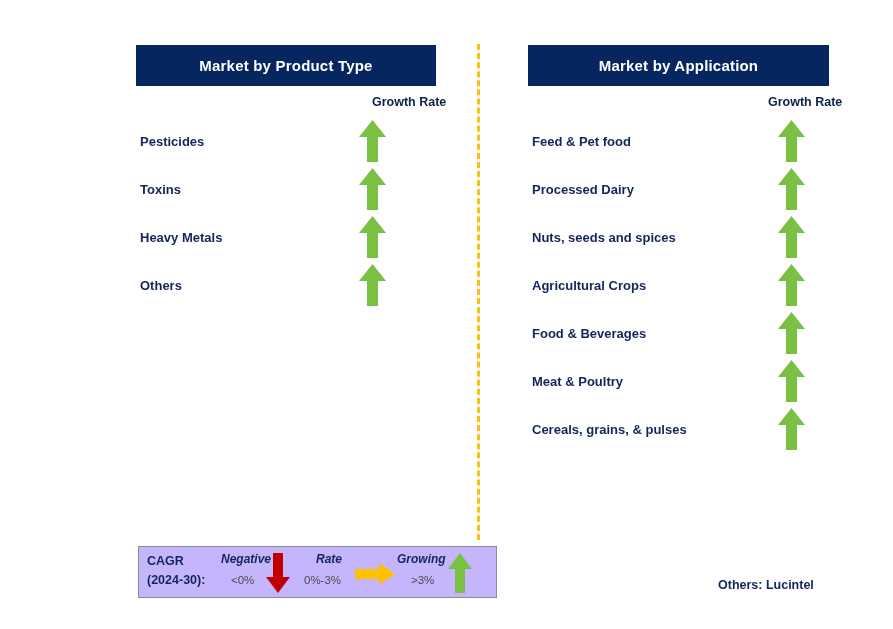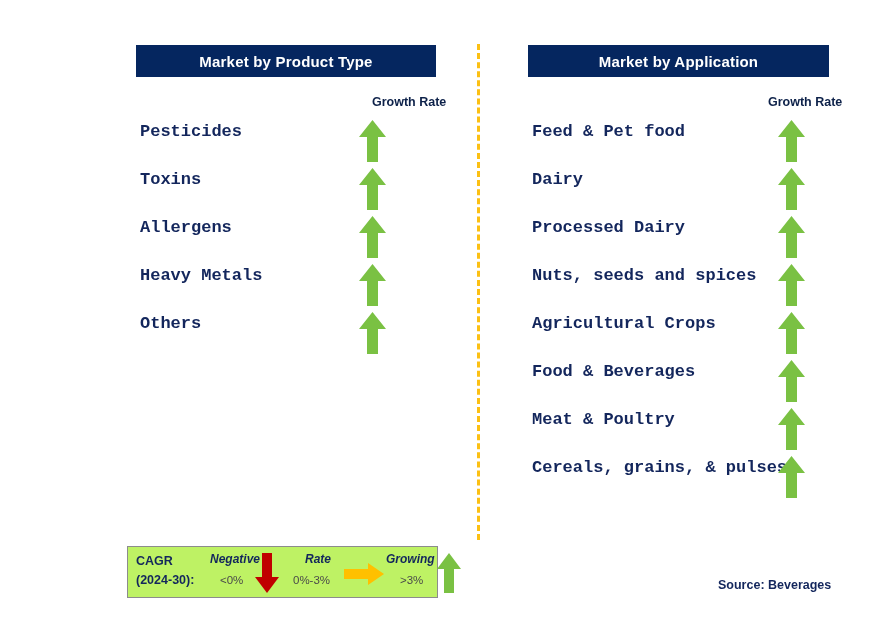--- a/index.html
+++ b/index.html
@@ -20,21 +20,21 @@
     top: 0;
   }
   #panel-product { left: 136px; width: 300px; }
   #panel-application { left: 528px; width: 301px; }
 
   .panel-header {
     position: absolute;
     top: 45px;
     left: 0;
     width: 100%;
-    height: 32px;
+    height: 41px;
     background: #05265f;
     color: #ffffff;
     font-size: 15px;
     font-weight: bold;
     display: flex;
     align-items: center;
     justify-content: center;
     letter-spacing: 0.2px;
   }
 
@@ -56,26 +56,25 @@
     left: 0;
     width: 100%;
   }
   .row {
     position: relative;
     height: 48px;
   }
   .row-label {
     position: absolute;
     left: 4px;
-    top: 2px;
-    font-size: 17px;
+    top: 14px;
+    font-size: 13px;
     font-weight: bold;
     color: #13265c;
     white-space: nowrap;
-    font-family: Liberation Mono, monospace;
   }
   .row-arrow {
     position: absolute;
     top: 0px;
     width: 27px;
     height: 42px;
   }
   #panel-product .row-arrow { left: 223px; }
   #panel-application .row-arrow { left: 250px; }
 
@@ -84,26 +83,26 @@
     left: 477px;
     top: 44px;
     width: 0;
     height: 496px;
     border-left: 3px dashed #fcc013;
   }
 
   
   #legend {
     position: absolute;
-    left: 127px;
+    left: 138px;
     top: 546px;
-    width: 311px;
+    width: 359px;
     height: 52px;
     border: 1.3px solid #8c8c8c;
-    background: #bef264;
+    background: #c4b5fd;
     box-sizing: border-box;
   }
   .lg-item { position: absolute; }
   .lg-cagr-1 {
     left: 8px; top: 7px;
     font-size: 12.5px; font-weight: bold; color: #13265c;
   }
   .lg-cagr-2 {
     left: 8px; top: 26px;
     font-size: 12.5px; font-weight: bold; color: #13265c;
@@ -157,28 +156,20 @@
       </div>
       <div class="row">
         <div class="row-label">Toxins</div>
         <div class="row-arrow">
           <svg viewBox="0 0 27 42" width="27" height="42" aria-hidden="true">
             <polygon points="13.5,0 27,17 19,17 19,42 8,42 8,17 0,17" fill="#7ac143"></polygon>
           </svg>
         </div>
       </div>
       <div class="row">
-        <div class="row-label">Allergens</div>
-        <div class="row-arrow">
-          <svg viewBox="0 0 27 42" width="27" height="42" aria-hidden="true">
-            <polygon points="13.5,0 27,17 19,17 19,42 8,42 8,17 0,17" fill="#7ac143"></polygon>
-          </svg>
-        </div>
-      </div>
-      <div class="row">
         <div class="row-label">Heavy Metals</div>
         <div class="row-arrow">
           <svg viewBox="0 0 27 42" width="27" height="42" aria-hidden="true">
             <polygon points="13.5,0 27,17 19,17 19,42 8,42 8,17 0,17" fill="#7ac143"></polygon>
           </svg>
         </div>
       </div>
       <div class="row">
         <div class="row-label">Others</div>
         <div class="row-arrow">
@@ -189,28 +180,20 @@
       </div>
     </div>
 </div>
 
 <div class="panel" id="panel-application">
   <div class="panel-header">Market by Application</div>
   <div class="growth-rate-label">Growth Rate</div>
   <div class="rows" id="rows-application">
       <div class="row">
         <div class="row-label">Feed &amp; Pet food</div>
-        <div class="row-arrow">
-          <svg viewBox="0 0 27 42" width="27" height="42" aria-hidden="true">
-            <polygon points="13.5,0 27,17 19,17 19,42 8,42 8,17 0,17" fill="#7ac143"></polygon>
-          </svg>
-        </div>
-      </div>
-      <div class="row">
-        <div class="row-label">Dairy</div>
         <div class="row-arrow">
           <svg viewBox="0 0 27 42" width="27" height="42" aria-hidden="true">
             <polygon points="13.5,0 27,17 19,17 19,42 8,42 8,17 0,17" fill="#7ac143"></polygon>
           </svg>
         </div>
       </div>
       <div class="row">
         <div class="row-label">Processed Dairy</div>
         <div class="row-arrow">
           <svg viewBox="0 0 27 42" width="27" height="42" aria-hidden="true">
@@ -285,13 +268,13 @@
 
   <div class="lg-item lg-word lg-grow-word">Growing</div>
   <div class="lg-item lg-val lg-grow-val">&gt;3%</div>
   <div class="lg-item lg-arrow-up">
     <svg viewBox="0 0 24 40" width="24" height="40" aria-hidden="true">
       <polygon points="12,0 24,16 17,16 17,40 7,40 7,16 0,16" fill="#7ac143"></polygon>
     </svg>
   </div>
 </div>
 
-<div id="source-note">Source: Beverages</div>
+<div id="source-note">Others: Lucintel</div>
 
 </body></html>

